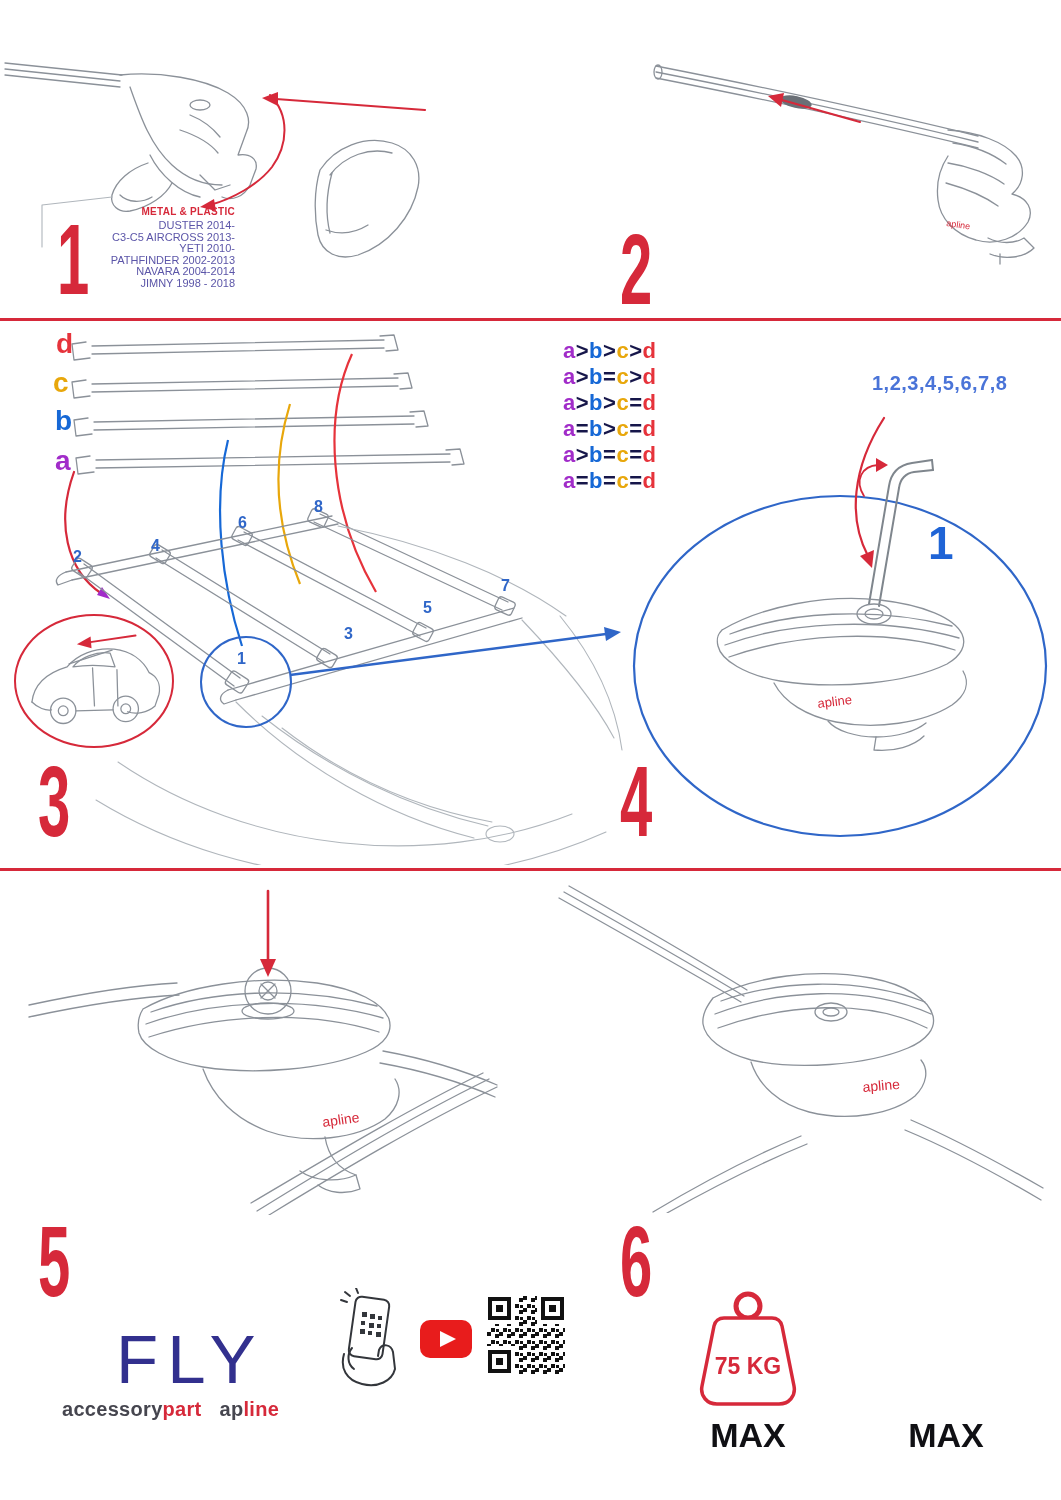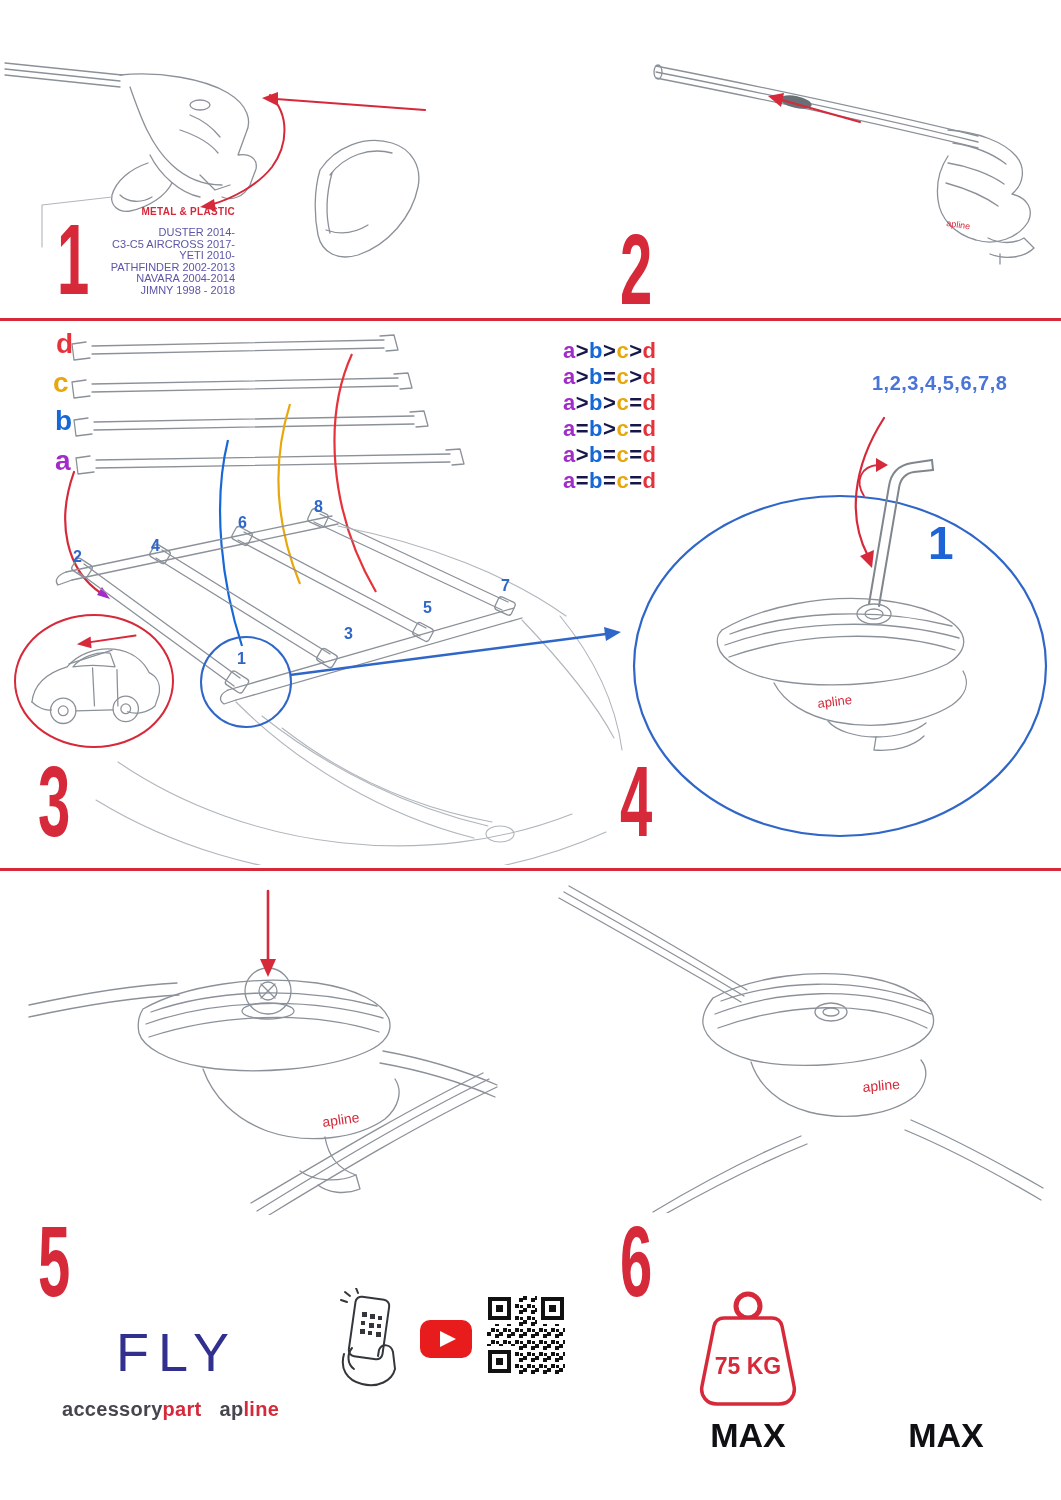--- a/index.html
+++ b/index.html
@@ -7,34 +7,34 @@
   .page { position:relative; width:1061px; height:1500px; background:#fff;
           font-family:"Liberation Sans", sans-serif; overflow:hidden; margin:0 auto; }
   .abs { position:absolute; }
   svg { display:block; }
 
   .divider { position:absolute; left:0; width:100%; height:3px; background:#d6293a; }
 
   .step-num { position:absolute; color:#d6293a; font-weight:bold; font-size:100px;
               line-height:0.82; transform:scale(0.58,1); transform-origin:left top; }
 
-  .mat { color:#d6293a; font-weight:bold; font-size:10px; letter-spacing:0.3px; margin-bottom:10px; }
+  .mat { color:#d6293a; font-weight:bold; font-size:10px; letter-spacing:0.3px; margin-bottom:3px; }
   .models { color:#5b55a8; font-size:11px; line-height:11.5px; }
   .txt-right { text-align:right; }
 
   .cmp-line { font-size:22px; font-weight:bold; line-height:26px; letter-spacing:0.5px; white-space:nowrap; }
   .la { color:#a12cc9; } .lb { color:#1668d6; } .lc { color:#e8a70b; }
   .ld { color:#e6333b; } .op { color:#16164a; }
 
   .bar-label { position:absolute; font-size:28px; font-weight:bold; line-height:1; }
   .pos-num { position:absolute; font-size:16px; font-weight:bold; color:#2f66c8; line-height:1; }
   .seq { position:absolute; font-size:20px; color:#4a74d8; font-weight:bold; letter-spacing:0.5px;text-align:center; }
   .callout-1 { position:absolute; font-size:46px; color:#1f64d6; font-weight:bold; line-height:1; }
 
-  .fly { position:absolute; font-size:54px; color:#32308e; letter-spacing:9px; line-height:1; }
+  .fly { position:absolute; font-size:69px; color:#32308e; letter-spacing:9px; line-height:1; }
   .brand { position:absolute; font-size:20px; font-weight:bold; color:#46464f; letter-spacing:0.3px; white-space:nowrap; }
   .brand .red { color:#d6293a; }
   .brand .gap { display:inline-block; width:18px; }
   .max { position:absolute; font-size:34px; font-weight:bold; color:#101014; text-align:center; }
 
   .sk  { stroke:#8b9199; fill:none; stroke-width:1.3; stroke-linecap:round; stroke-linejoin:round; }
   .skl { stroke:#b0b6bc; fill:none; stroke-width:1.1; stroke-linecap:round; stroke-linejoin:round; }
   .sk2 { stroke:#7f868d; fill:none; stroke-width:2; stroke-linecap:round; stroke-linejoin:round; }
   .red-ln { stroke:#d6293a; fill:none; stroke-linecap:round; }
   .blue-ln { stroke:#2f66c8; fill:none; }
@@ -73,21 +73,21 @@
       <path class="red-ln" stroke-width="2.2" d="M425,75 L276,64"></path>
       <polygon fill="#d6293a" points="262,63 278,57 278,71"></polygon>
       <path class="red-ln" stroke-width="2" d="M270,60 C290,80 288,110 272,132 C258,150 232,164 210,170"></path>
       <polygon fill="#d6293a" points="200,172 214,164 216,176"></polygon>
     </svg>
   </div>
 
   <div class="abs txt-right" style="left:100px;top:206px;width:135px">
     <div class="mat">METAL &amp; PLASTIC</div>
     <div class="models">DUSTER 2014-</div>
-    <div class="models">C3-C5 AIRCROSS 2017-</div>
+    <div class="models">C3-C5 AIRCROSS 2013-</div>
     <div class="models">YETI 2010-</div>
     <div class="models">PATHFINDER 2002-2013</div>
     <div class="models">NAVARA 2004-2014</div>
     <div class="models">JIMNY 1998 - 2018</div>
   </div>
 
   <div class="step-num" style="left:57px;top:218px">1</div>
 
   <div class="abs" style="left:648px;top:48px">
     <svg width="402" height="220" viewBox="0 0 402 220">

